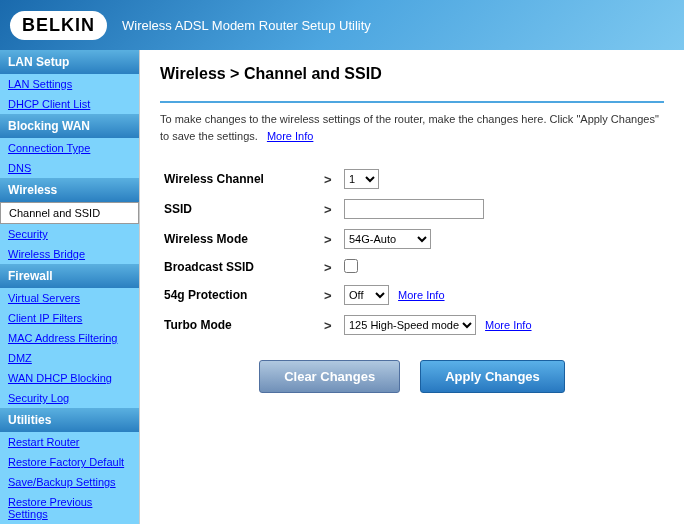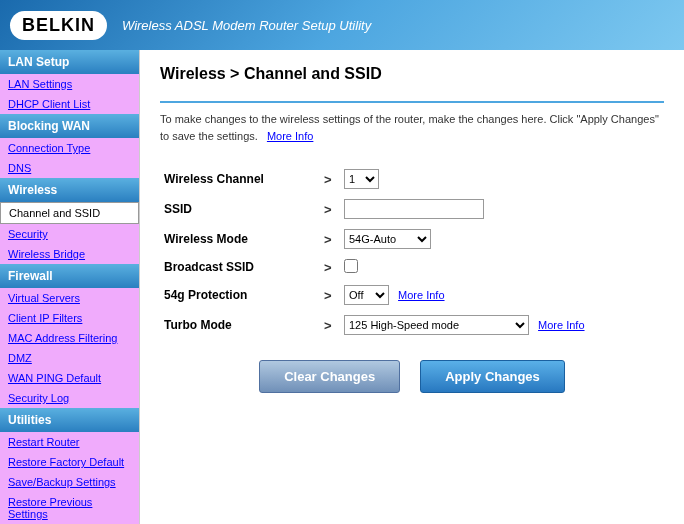--- a/index.html
+++ b/index.html
@@ -20,33 +20,32 @@
       padding: 4px 12px;
       font-size: 18px;
       font-weight: bold;
       color: #000;
       letter-spacing: 1px;
     }
     .header-title {
       color: #fff;
       font-size: 13px;
       margin-left: 15px;
-      font-style: italic;
     }
 
     
     .main-layout {
       display: flex;
       height: 474px;
     }
 
     
     .sidebar {
       width: 140px;
-      background: #f0abfc;
+      background: #7dd3fc;
       border-right: 1px solid #ccc;
       overflow-y: auto;
       flex-shrink: 0;
     }
     .sidebar-section-header {
       background: linear-gradient(to bottom, #5ab0e0, #2a7fc0);
       color: #fff;
       font-weight: bold;
       font-size: 12px;
       padding: 5px 8px;
@@ -191,21 +190,21 @@
     <div class="sidebar-section-header">Wireless</div>
     <div class="sidebar-item active">Channel and SSID</div>
     <div class="sidebar-item">Security</div>
     <div class="sidebar-item">Wireless Bridge</div>
 
     <div class="sidebar-section-header">Firewall</div>
     <div class="sidebar-item">Virtual Servers</div>
     <div class="sidebar-item">Client IP Filters</div>
     <div class="sidebar-item">MAC Address Filtering</div>
     <div class="sidebar-item">DMZ</div>
-    <div class="sidebar-item">WAN PING Default</div>
+    <div class="sidebar-item">WAN DHCP Blocking</div>
     <div class="sidebar-item">Security Log</div>
 
     <div class="sidebar-section-header">Utilities</div>
     <div class="sidebar-item">Restart Router</div>
     <div class="sidebar-item">Restore Factory Default</div>
     <div class="sidebar-item">Save/Backup Settings</div>
     <div class="sidebar-item">Restore Previous Settings</div>
 
   </div>
 
@@ -263,21 +262,21 @@
             <option selected="">Off</option>
             <option>Auto</option>
           </select>
           <a class="more-info">More Info</a>
         </td>
       </tr>
       <tr>
         <td class="label">Turbo Mode</td>
         <td class="arrow">&gt;</td>
         <td class="control">
-          <select style="width:185px;">
+          <select style="width:132px;">
             <option selected="">125 High-Speed mode</option>
             <option>Off</option>
           </select>
           <a class="more-info">More Info</a>
         </td>
       </tr>
     </tbody>
       </table>
 
     <div class="button-row">

